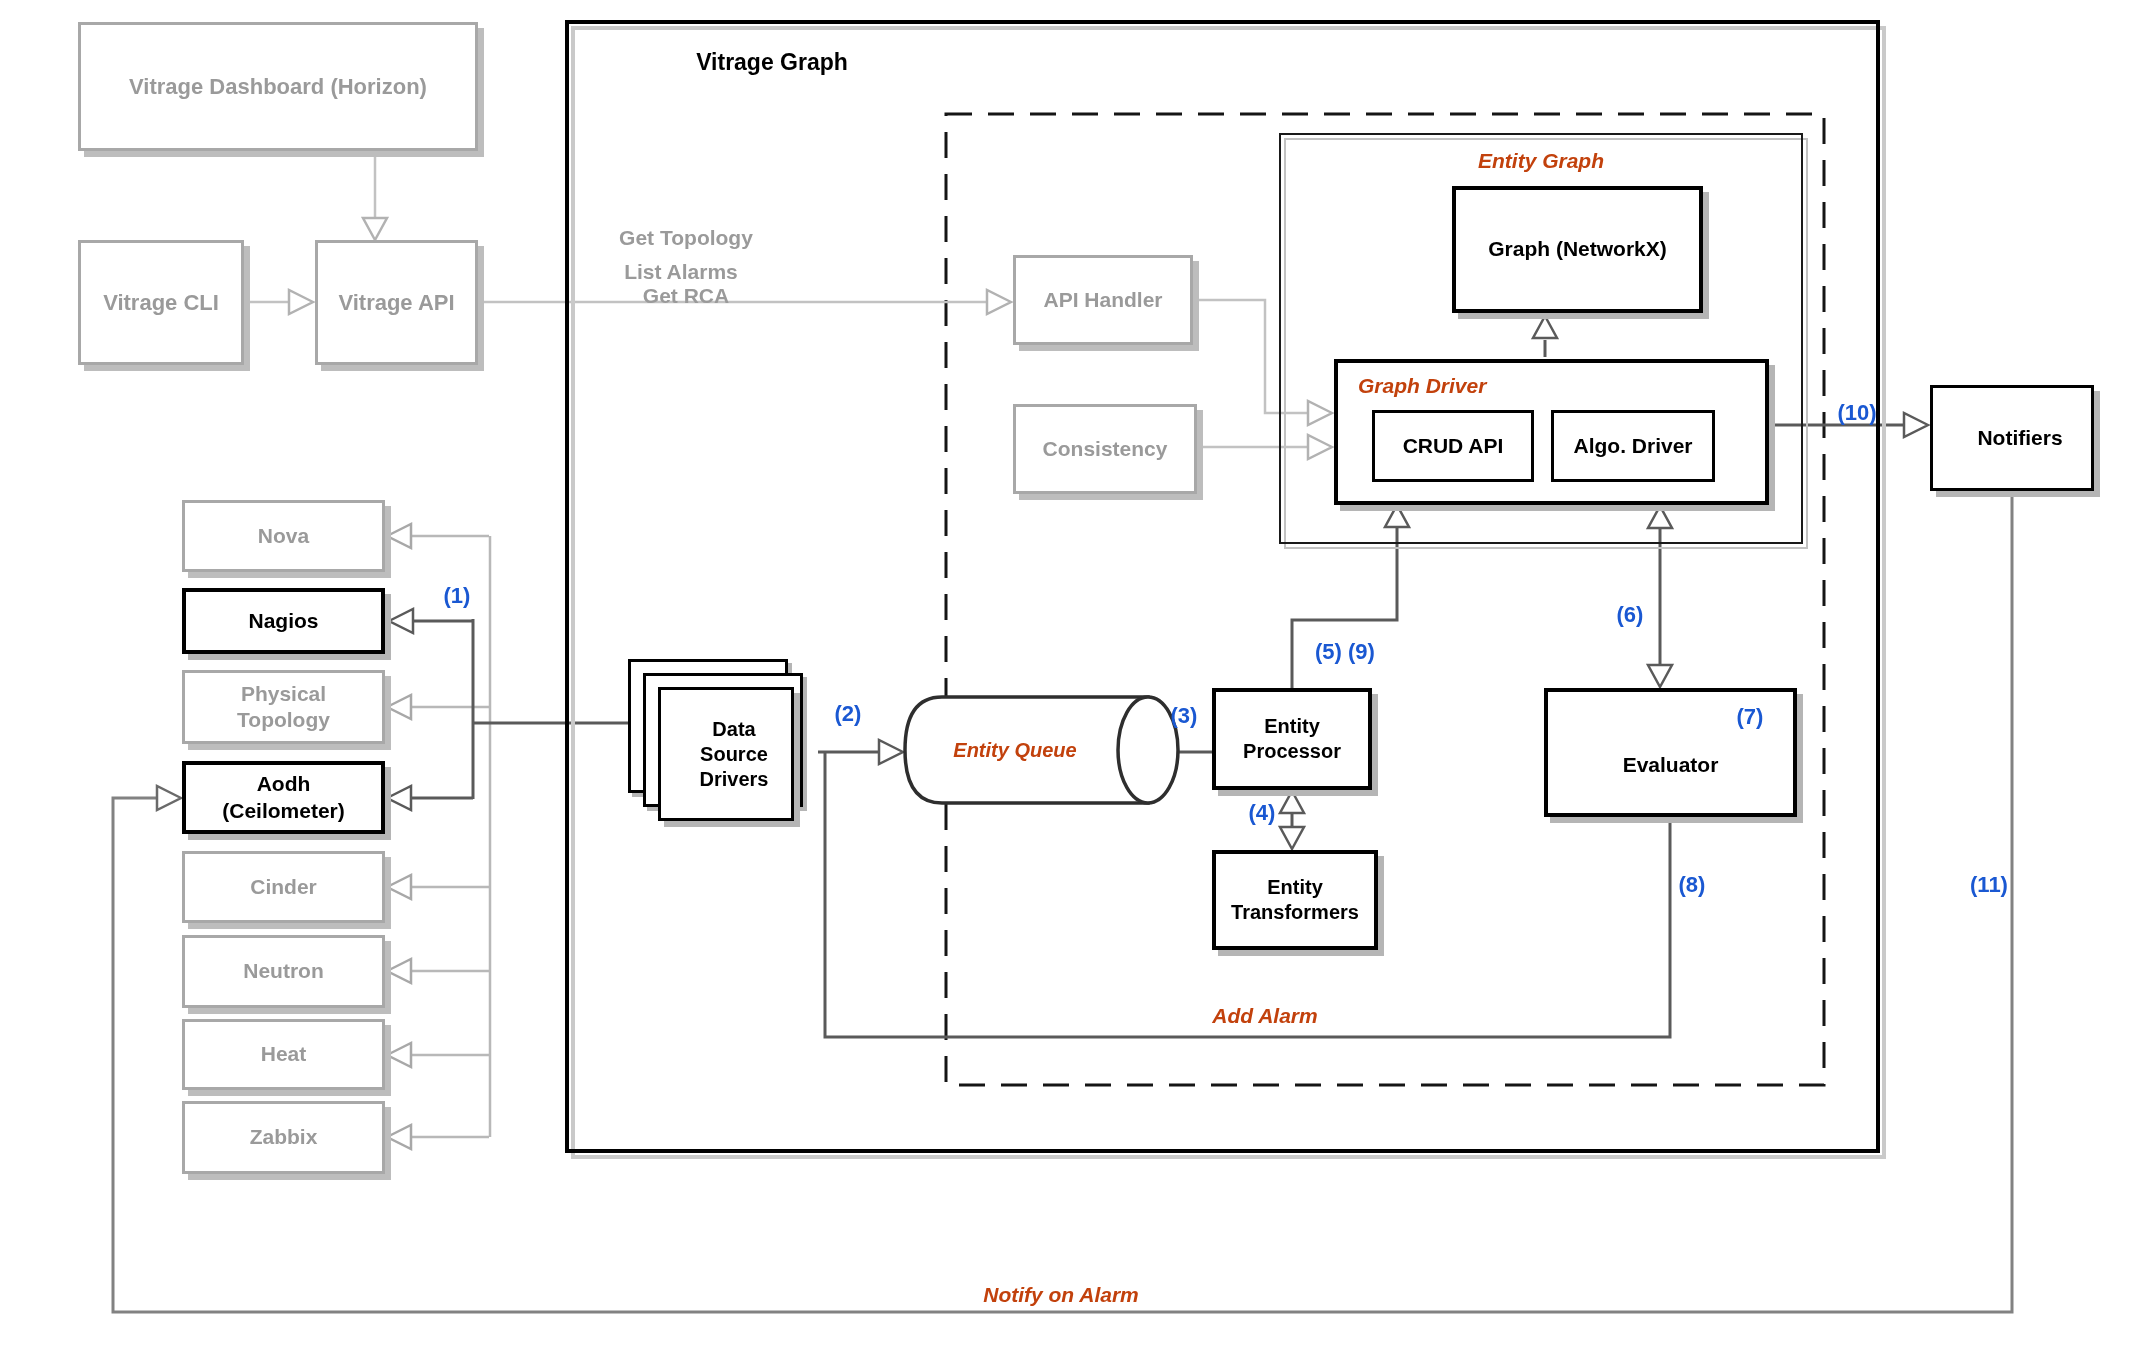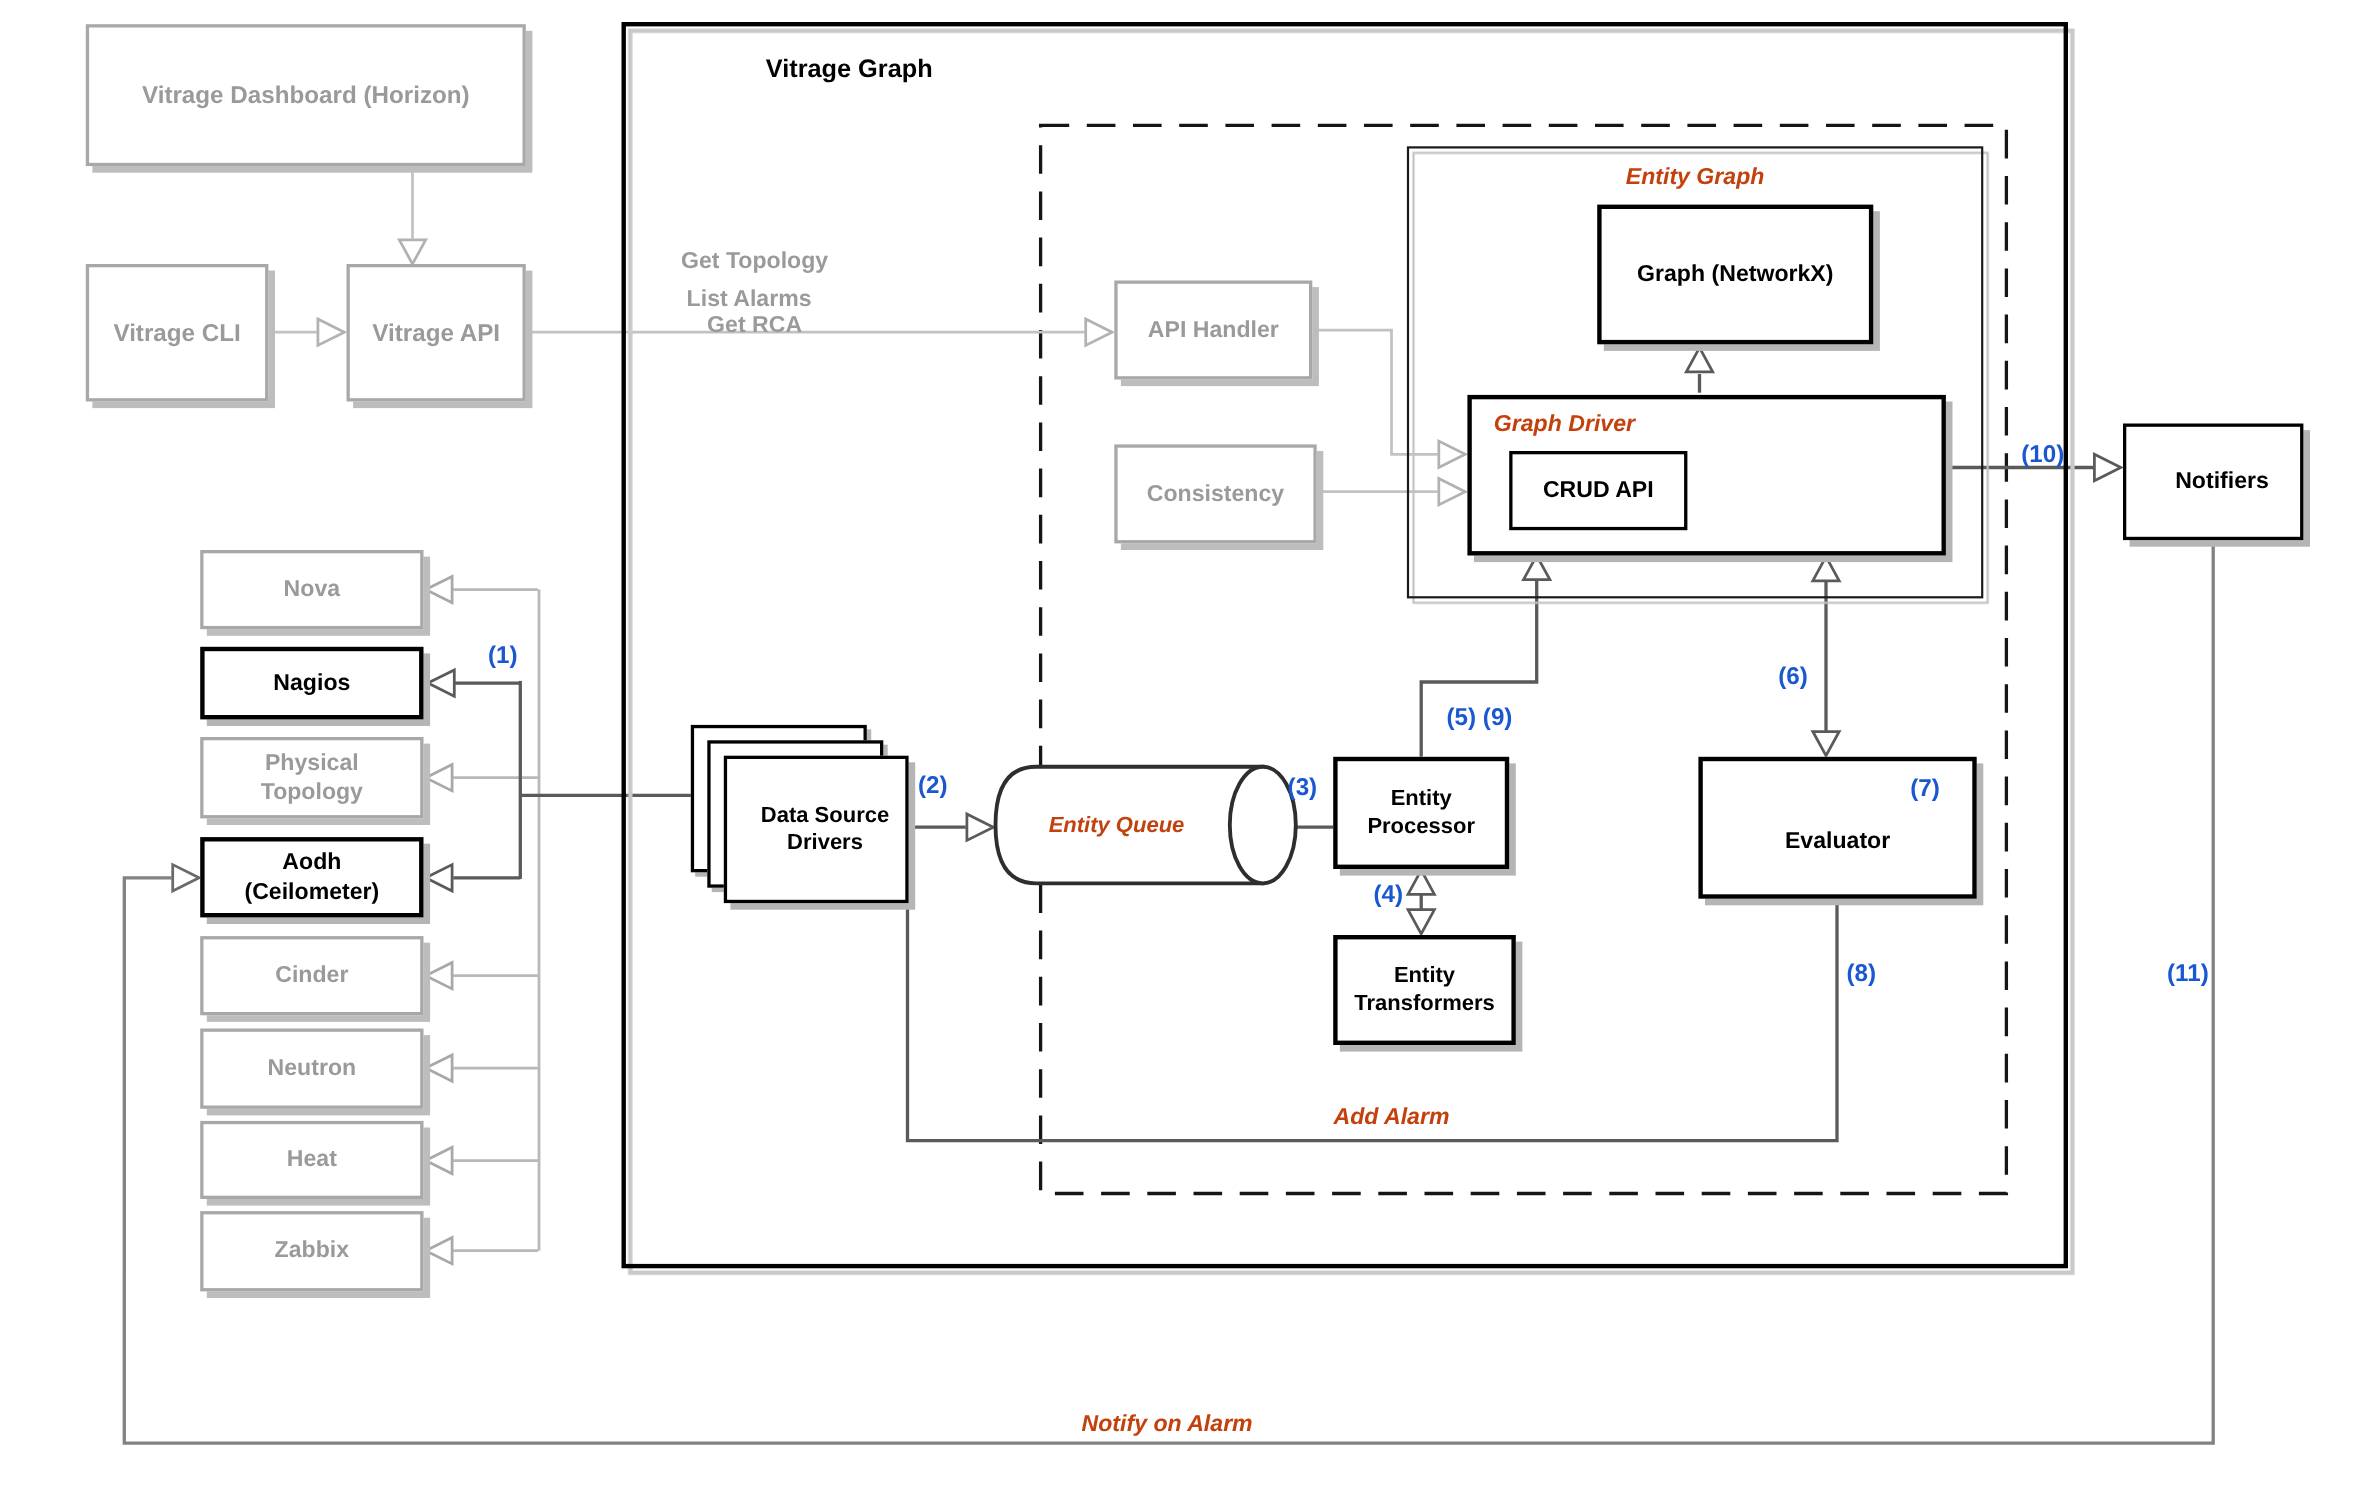--- a/index.html
+++ b/index.html
@@ -118,24 +118,25 @@
   <div class="lbl lbl-gray" style="left:566px;top:282px;width:240px;">Get RCA</div>
 
   <div class="box gray" style="left:1013px;top:255px;width:180px;height:90px;">API Handler</div>
   <div class="box gray" style="left:1013px;top:404px;width:184px;height:90px;">Consistency</div>
 
   <div class="box black4" style="left:1452px;top:186px;width:251px;height:127px;">Graph (NetworkX)</div>
 
   <div class="box black4" style="left:1334px;top:359px;width:435px;height:146px;align-items:flex-start;justify-content:flex-start;"></div>
   <div class="lbl lbl-black" style="left:1358px;top:372px;width:180px;text-align:left;">Graph Driver</div>
   <div class="box black2" style="left:1372px;top:410px;width:162px;height:72px;">CRUD API</div>
+  <div class="box black2" style="left:1551px;top:410px;width:164px;height:72px;">Algo. Driver</div>
 
   <div class="box black3" style="left:628px;top:659px;width:160px;height:134px;box-shadow:4px 4px 0 #b5b5b5;"></div>
   <div class="box black3" style="left:643px;top:673px;width:160px;height:134px;box-shadow:4px 4px 0 #b5b5b5;"></div>
-  <div class="box black3" style="left:658px;top:687px;width:168px;height:134px;font-size:20px;">Data Source
+  <div class="box black3" style="left:658px;top:687px;width:136px;height:134px;font-size:20px;">Data Source
 Drivers</div>
 
   <div class="lbl lbl-black" style="left:905px;top:737px;width:220px;font-size:20px;">Entity Queue</div>
 
   <div class="box black4" style="left:1212px;top:688px;width:160px;height:102px;font-size:20px;">Entity
 Processor</div>
   <div class="box black4" style="left:1212px;top:850px;width:166px;height:100px;font-size:20px;">Entity
 Transformers</div>
   <div class="box black4" style="left:1544px;top:688px;width:253px;height:129px;padding-top:26px;">Evaluator</div>
 

